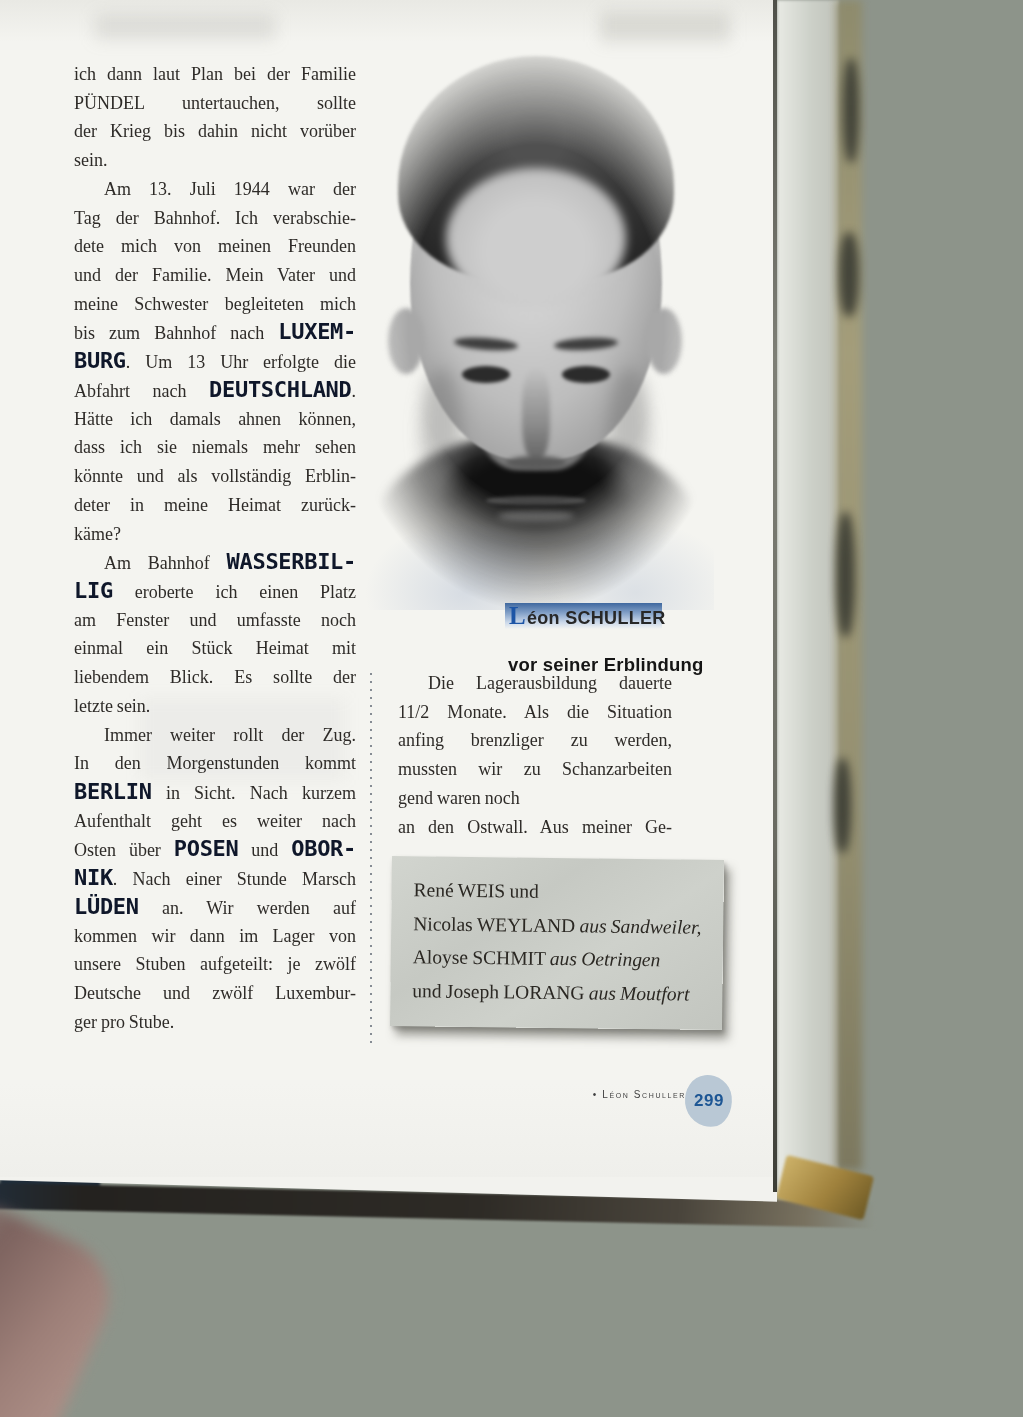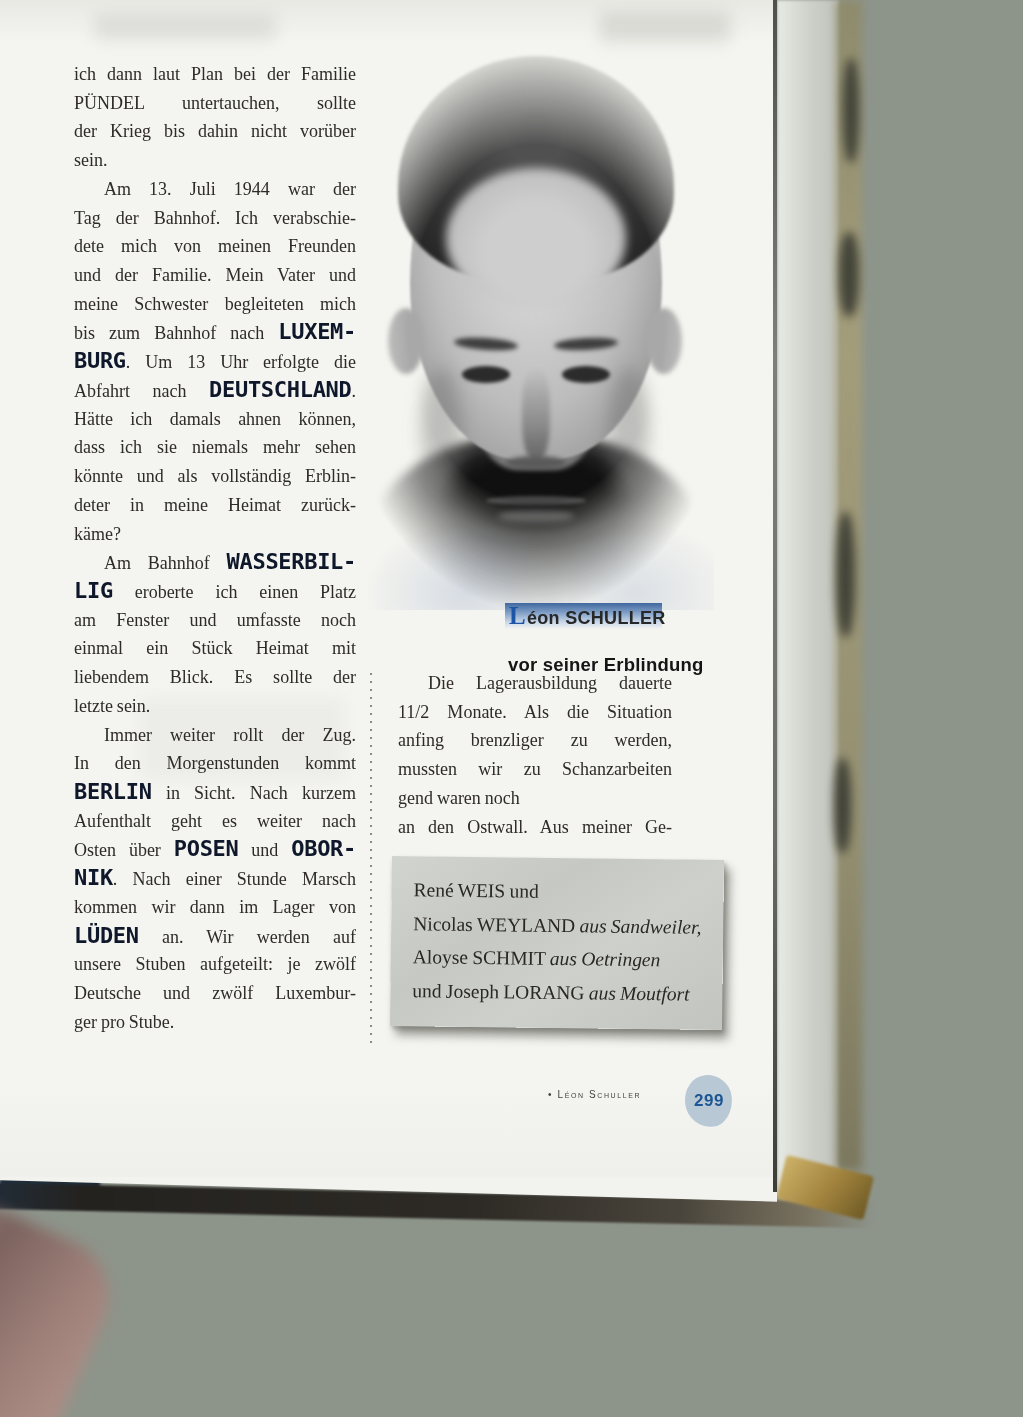--- a/index.html
+++ b/index.html
@@ -105,21 +105,21 @@
     background-image:repeating-linear-gradient(to bottom,#868c94 0 2.2px,transparent 2.2px 8px);}
 
   
   #info-box{position:absolute;left:391px;top:858px;width:332px;height:170px;box-sizing:border-box;
     padding:17px 0 0 22px;z-index:4;transform:rotate(.7deg);
     background:linear-gradient(145deg,#d2d5cf 0%,#c6c9c3 35%,#ced1cb 60%,#c2c5bf 100%);
     box-shadow:6px 9px 10px rgba(70,70,62,.5),2px 3px 4px rgba(70,70,62,.3);}
   #info-box .line{height:33.5px;line-height:33.5px;font-size:19.5px;color:#2b2823;}
 
   
-  #footer-label{position:absolute;left:548px;top:1089px;width:138px;z-index:4;text-align:left;
+  #footer-label{position:absolute;left:548px;top:1089px;width:138px;z-index:4;text-align:right;
     font-family:"Liberation Sans",sans-serif;font-size:10px;font-variant:small-caps;
     letter-spacing:1.6px;color:#3f3f3f;white-space:nowrap;}
   #page-badge{position:absolute;left:685px;top:1075px;width:47px;height:52px;z-index:4;
     background:#b9c8d5;border-radius:48% 52% 45% 55%/50% 46% 54% 50%;transform:rotate(-6deg);
     display:flex;align-items:center;justify-content:center;}
   #page-badge span{font-family:"Liberation Sans",sans-serif;font-weight:bold;font-size:17px;
     color:#1d5694;transform:rotate(6deg);letter-spacing:.5px;}
 </style>
 </head>
 <body>
@@ -195,22 +195,22 @@
       <div class="line j"><span>am Fenster und umfasste noch</span></div>
       <div class="line j"><span>einmal ein Stück Heimat mit</span></div>
       <div class="line j"><span>liebendem Blick. Es sollte der</span></div>
       <div class="line"><span>letzte sein.</span></div>
       <div class="line j ind"><span>Immer weiter rollt der Zug.</span></div>
       <div class="line j"><span>In den Morgenstunden kommt</span></div>
       <div class="line j"><span class="kw">BERLIN</span><span> in Sicht. Nach kurzem</span></div>
       <div class="line j"><span>Aufenthalt geht es weiter nach</span></div>
       <div class="line j"><span>Osten über </span><span class="kw">POSEN</span><span> und </span><span class="kw">OBOR-</span></div>
       <div class="line j"><span class="kw">NIK</span><span>. Nach einer Stunde Marsch</span></div>
+      <div class="line j"><span class="kw">LÜDEN</span><span> an. Wir werden auf</span></div>
       <div class="line j"><span>kommen wir dann im Lager von</span></div>
-      <div class="line j"><span class="kw">LÜDEN</span><span> an. Wir werden auf</span></div>
       <div class="line j"><span>unsere Stuben aufgeteilt: je zwölf</span></div>
       <div class="line j"><span>Deutsche und zwölf Luxembur-</span></div>
       <div class="line"><span>ger pro Stube.</span></div>
     </div>
   <div id="divider"></div>
   <div id="right-col" class="textcol">
       <div class="line j ind"><span>Die Lagerausbildung dauerte</span></div>
       <div class="line j"><span>11/2 Monate. Als die Situation</span></div>
       <div class="line j"><span>anfing brenzliger zu werden,</span></div>
       <div class="line j"><span>mussten wir zu Schanzarbeiten</span></div>

